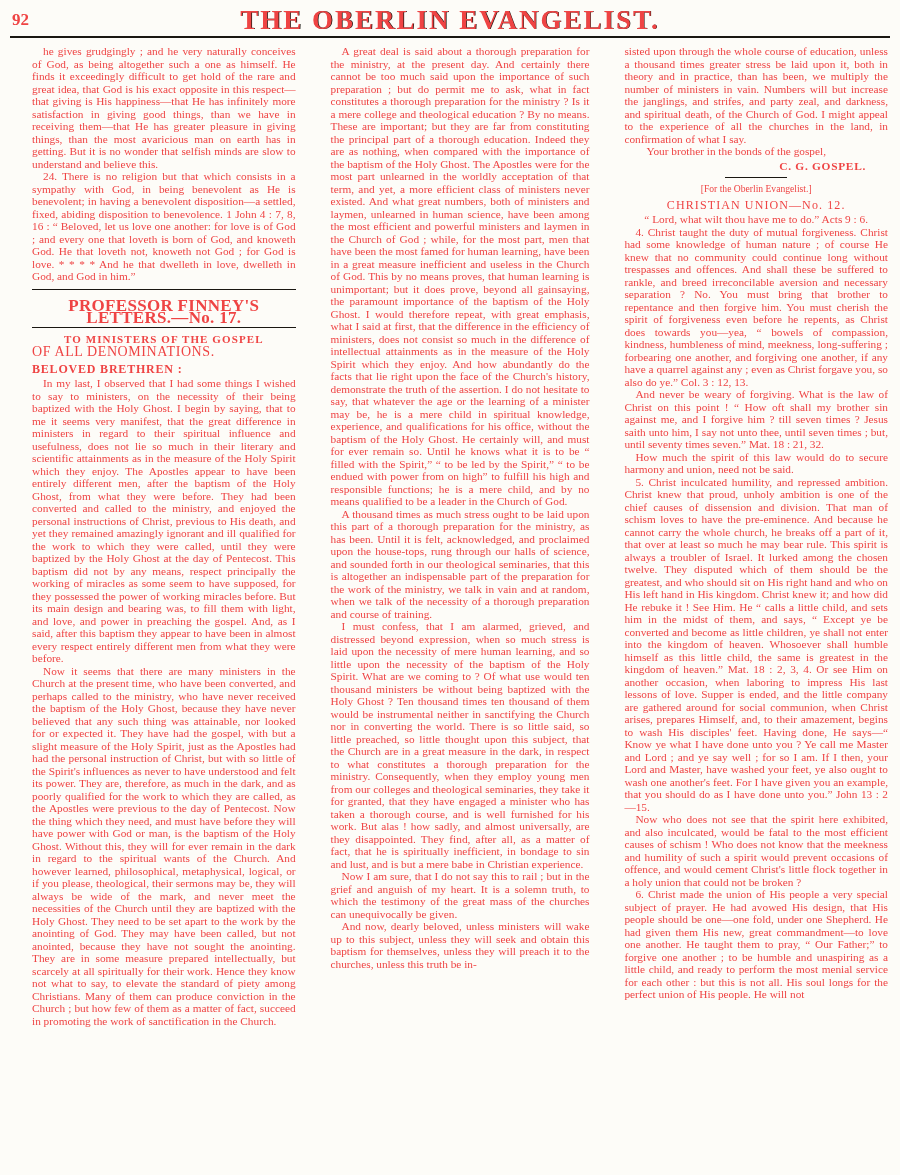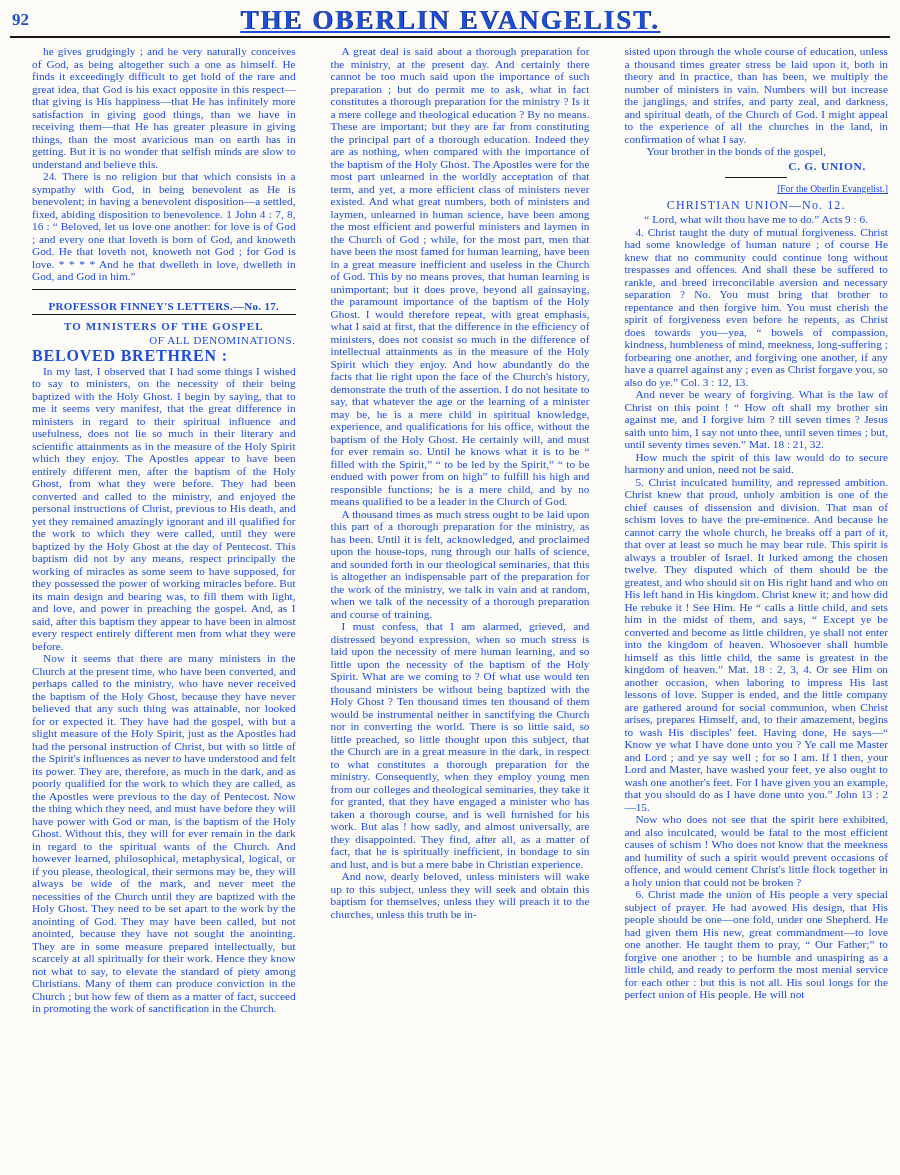--- a/index.html
+++ b/index.html
@@ -7,21 +7,21 @@
     padding: 0;
     background: #ffffff;
   }
   .page {
     position: relative;
     width: 900px;
     height: 1175px;
     background: #fdfcf8;
     overflow: hidden;
     font-family: "Liberation Serif", serif;
-    color: #1d4ed8;
+    color: #ef4444;
   }
   
   .masthead {
     position: relative;
     height: 30px;
     border-bottom: 2px solid #1a1712;
     margin: 6px 10px 0 10px;
   }
   .folio {
     position: absolute;
@@ -32,21 +32,20 @@
     font-size: 17px;
   }
   .masthead-title {
     text-align: center;
     font-family: "Liberation Serif", serif;
     font-weight: bold;
     font-size: 27px;
     letter-spacing: 2px;
     line-height: 28px;
     text-shadow: 0.6px 0 0 #1a1712;
-    text-decoration: underline;
   }
   
   .columns {
     display: flex;
     margin: 7px 10px 0 10px;
     height: 1120px;
   }
   .col {
     width: 33.33%;
     padding: 0 7px;
@@ -73,54 +72,53 @@
     border-top: 1px solid #1a1712;
     width: 62px;
     margin: 5px auto 5px auto;
   }
   .boxhead {
     border-top: 1px solid #1a1712;
     border-bottom: 1px solid #1a1712;
     padding: 10px 0 2px 0;
     margin: 6px 0 5px 0;
     font-weight: bold;
-    font-size: 11px;
+    font-size: 17px;
     letter-spacing: 0.3px;
   }
   .ctr { text-align: center; }
   .smallcaps-head {
     text-align: center;
     font-size: 11px;
     letter-spacing: 1.1px;
     font-weight: bold;
     margin: 2px 0 1px 0;
   }
   .sub-head {
-    text-align: right;
-    font-size: 11px;
+    text-align: left;
+    font-size: 14px;
     letter-spacing: 0.6px;
     margin: 0 0 4px 0;
   }
   .salutation {
-    font-size: 16px;
+    font-size: 12px;
     letter-spacing: 0.8px;
     font-weight: bold;
     margin: 3px 0 2px 0;
   }
   .section-head {
     text-align: center;
     font-size: 12px;
     letter-spacing: 1.1px;
     margin: 3px 0 2px 0;
   }
   .small-note {
-    text-align: right;
+    text-align: center;
     font-size: 9.6px;
     margin: 4px 0 2px 0;
-    text-decoration: underline;
   }
   .tiny-head {
     text-align: center;
     font-size: 8.6px;
     font-weight: bold;
     letter-spacing: 0.45px;
     line-height: 10.5px;
     margin: 2px 0 4px 0;
   }
   .signature {
@@ -157,29 +155,30 @@
       <p>In my last, I observed that I had some things I wished to say to ministers, on the necessity of their being baptized with the Holy Ghost.  I begin by saying, that to me it seems very manifest, that the great difference in ministers in regard to their spiritual influence and usefulness, does not lie so much in their literary and scientific attainments as in the measure of the Holy Spirit which they enjoy.  The Apostles appear to have been entirely different men, after the baptism of the Holy Ghost, from what they were before.  They had been converted and called to the ministry, and enjoyed the personal instructions of Christ, previous to His death, and yet they remained amazingly ignorant and ill qualified for the work to which they were called, until they were baptized by the Holy Ghost at the day of Pentecost.  This baptism did not by any means, respect principally the working of miracles as some seem to have supposed, for they possessed the power of working miracles before.  But its main design and bearing was, to fill them with light, and love, and power in preaching the gospel.  And, as I said, after this baptism they appear to have been in almost every respect entirely different men from what they were before.</p>
       <p>Now it seems that there are many ministers in the Church at the present time, who have been converted, and perhaps called to the ministry, who have never received the baptism of the Holy Ghost, because they have never believed that any such thing was attainable, nor looked for or expected it.  They have had the gospel, with but a slight measure of the Holy Spirit, just as the Apostles had had the personal instruction of Christ, but with so little of the Spirit's influences as never to have understood and felt its power.  They are, therefore, as much in the dark, and as poorly qualified for the work to which they are called, as the Apostles were previous to the day of Pentecost.  Now the thing which they need, and must have before they will have power with God or man, is the baptism of the Holy Ghost.  Without this, they will for ever remain in the dark in regard to the spiritual wants of the Church.  And however learned, philosophical, metaphysical, logical, or if you please, theological, their sermons may be, they will always be wide of the mark, and never meet the necessities of the Church until they are baptized with the Holy Ghost.  They need to be set apart to the work by the anointing of God.  They may have been called, but not anointed, because they have not sought the anointing.  They are in some measure prepared intellectually, but scarcely at all spiritually for their work.  Hence they know not what to say, to elevate the standard of piety among Christians.  Many of them can produce conviction in the Church ; but how few of them as a matter of fact, succeed in promoting the work of sanctification in the Church.</p>
     </div>
 
     <div class="divider"></div>
 
     <div class="col">
       <p>A great deal is said about a thorough preparation for the ministry, at the present day.  And certainly there cannot be too much said upon the importance of such preparation ; but do permit me to ask, what in fact constitutes a thorough preparation for the ministry ?  Is it a mere college and theological education ?  By no means.  These are important; but they are far from constituting the principal part of a thorough education.  Indeed they are as nothing, when compared with the importance of the baptism of the Holy Ghost.  The Apostles were for the most part unlearned in the worldly acceptation of that term, and yet, a more efficient class of ministers never existed.  And what great numbers, both of ministers and laymen, unlearned in human science, have been among the most efficient and powerful ministers and laymen in the Church of God ; while, for the most part, men that have been the most famed for human learning, have been in a great measure inefficient and useless in the Church of God.  This by no means proves, that human learning is unimportant; but it does prove, beyond all gainsaying, the paramount importance of the baptism of the Holy Ghost.  I would therefore repeat, with great emphasis, what I said at first, that the difference in the efficiency of ministers, does not consist so much in the difference of intellectual attainments as in the measure of the Holy Spirit which they enjoy.  And how abundantly do the facts that lie right upon the face of the Church's history, demonstrate the truth of the assertion.  I do not hesitate to say, that whatever the age or the learning of a minister may be, he is a mere child in spiritual knowledge, experience, and qualifications for his office, without the baptism of the Holy Ghost.  He certainly will, and must for ever remain so.  Until he knows what it is to be “ filled with the Spirit,” “ to be led by the Spirit,” “ to be endued with power from on high” to fulfill his high and responsible functions; he is a mere child, and by no means qualified to be a leader in the Church of God.</p>
       <p>A thousand times as much stress ought to be laid upon this part of a thorough preparation for the ministry, as has been.  Until it is felt, acknowledged, and proclaimed upon the house-tops, rung through our halls of science, and sounded forth in our theological seminaries, that this is altogether an indispensable part of the preparation for the work of the ministry, we talk in vain and at random, when we talk of the necessity of a thorough preparation and course of training.</p>
       <p>I must confess, that I am alarmed, grieved, and distressed beyond expression, when so much stress is laid upon the necessity of mere human learning, and so little upon the necessity of the baptism of the Holy Spirit.  What are we coming to ?  Of what use would ten thousand ministers be without being baptized with the Holy Ghost ?  Ten thousand times ten thousand of them would be instrumental neither in sanctifying the Church nor in converting the world.  There is so little said, so little preached, so little thought upon this subject, that the Church are in a great measure in the dark, in respect to what constitutes a thorough preparation for the ministry.  Consequently, when they employ young men from our colleges and theological seminaries, they take it for granted, that they have engaged a minister who has taken a thorough course, and is well furnished for his work.  But alas ! how sadly, and almost universally, are they disappointed.  They find, after all, as a matter of fact, that he is spiritually inefficient, in bondage to sin and lust, and is but a mere babe in Christian experience.</p>
+      <p>Now I am sure, that I do not say this to rail ; but in the grief and anguish of my heart.  It is a solemn truth, to which the testimony of the great mass of the churches can unequivocally be given.</p>
       <p>And now, dearly beloved, unless ministers will wake up to this subject, unless they will seek and obtain this baptism for themselves, unless they will preach it to the churches, unless this truth be in-</p>
     </div>
 
     <div class="divider"></div>
 
     <div class="col third">
       <p class="noind">sisted upon through the whole course of education, unless a thousand times greater stress be laid upon it, both in theory and in practice, than has been, we multiply the number of ministers in vain.  Numbers will but increase the janglings, and strifes, and party zeal, and darkness, and spiritual death, of the Church of God.  I might appeal to the experience of all the churches in the land, in confirmation of what I say.</p>
       <p class="closing">Your brother in the bonds of the gospel,</p>
-      <div class="signature">C. G. UNION.</div>
+      <div class="signature">C. G. GOSPEL.</div>
       <hr class="rule-short">
       <div class="small-note">[For the Oberlin Evangelist.]</div>
       <div class="section-head">CHRISTIAN UNION—No. 12.</div>
       <p class="ctr noind">“ Lord, what wilt thou have me to do.”  Acts 9 : 6.</p>
       <p>4.  Christ taught the duty of mutual forgiveness.  Christ had some knowledge of human nature ; of course He knew that no community could continue long without trespasses and offences.  And shall these be suffered to rankle, and breed irreconcilable aversion and necessary separation ?  No.  You must bring that brother to repentance and then forgive him.  You must cherish the spirit of forgiveness even before he repents, as Christ does towards you—yea, “ bowels of compassion, kindness, humbleness of mind, meekness, long-suffering ; forbearing one another, and forgiving one another, if any have a quarrel against any ; even as Christ forgave you, so also do ye.”  Col. 3 : 12, 13.</p>
       <p>And never be weary of forgiving.  What is the law of Christ on this point !  “ How oft shall my brother sin against me, and I forgive him ? till seven times ?  Jesus saith unto him, I say not unto thee, until seven times ; but, until seventy times seven.”  Mat. 18 : 21, 32.</p>
       <p>How much the spirit of this law would do to secure harmony and union, need not be said.</p>
       <p>5.  Christ inculcated humility, and repressed ambition.  Christ knew that proud, unholy ambition is one of the chief causes of dissension and division.  That man of schism loves to have the pre-eminence.  And because he cannot carry the whole church, he breaks off a part of it, that over at least so much he may bear rule.  This spirit is always a troubler of Israel.  It lurked among the chosen twelve.  They disputed which of them should be the greatest, and who should sit on His right hand and who on His left hand in His kingdom.  Christ knew it; and how did He rebuke it !  See Him.  He “ calls a little child, and sets him in the midst of them, and says, “ Except ye be converted and become as little children, ye shall not enter into the kingdom of heaven.  Whosoever shall humble himself as this little child, the same is greatest in the kingdom of heaven.”  Mat. 18 : 2, 3, 4.  Or see Him on another occasion, when laboring to impress His last lessons of love.  Supper is ended, and the little company are gathered around for social communion, when Christ arises, prepares Himself, and, to their amazement, begins to wash His disciples' feet.  Having done, He says—“ Know ye what I have done unto you ?  Ye call me Master and Lord ; and ye say well ; for so I am.  If I then, your Lord and Master, have washed your feet, ye also ought to wash one another's feet.  For I have given you an example, that you should do as I have done unto you.”  John 13 : 2—15.</p>
       <p>Now who does not see that the spirit here exhibited, and also inculcated, would be fatal to the most efficient causes of schism !  Who does not know that the meekness and humility of such a spirit would prevent occasions of offence, and would cement Christ's little flock together in a holy union that could not be broken ?</p>
       <p>6.  Christ made the union of His people a very special subject of prayer.  He had avowed His design, that His people should be one—one fold, under one Shepherd.  He had given them His new, great commandment—to love one another.  He taught them to pray, “ Our Father;” to forgive one another ; to be humble and unaspiring as a little child, and ready to perform the most menial service for each other : but this is not all.  His soul longs for the perfect union of His people.  He will not</p>

